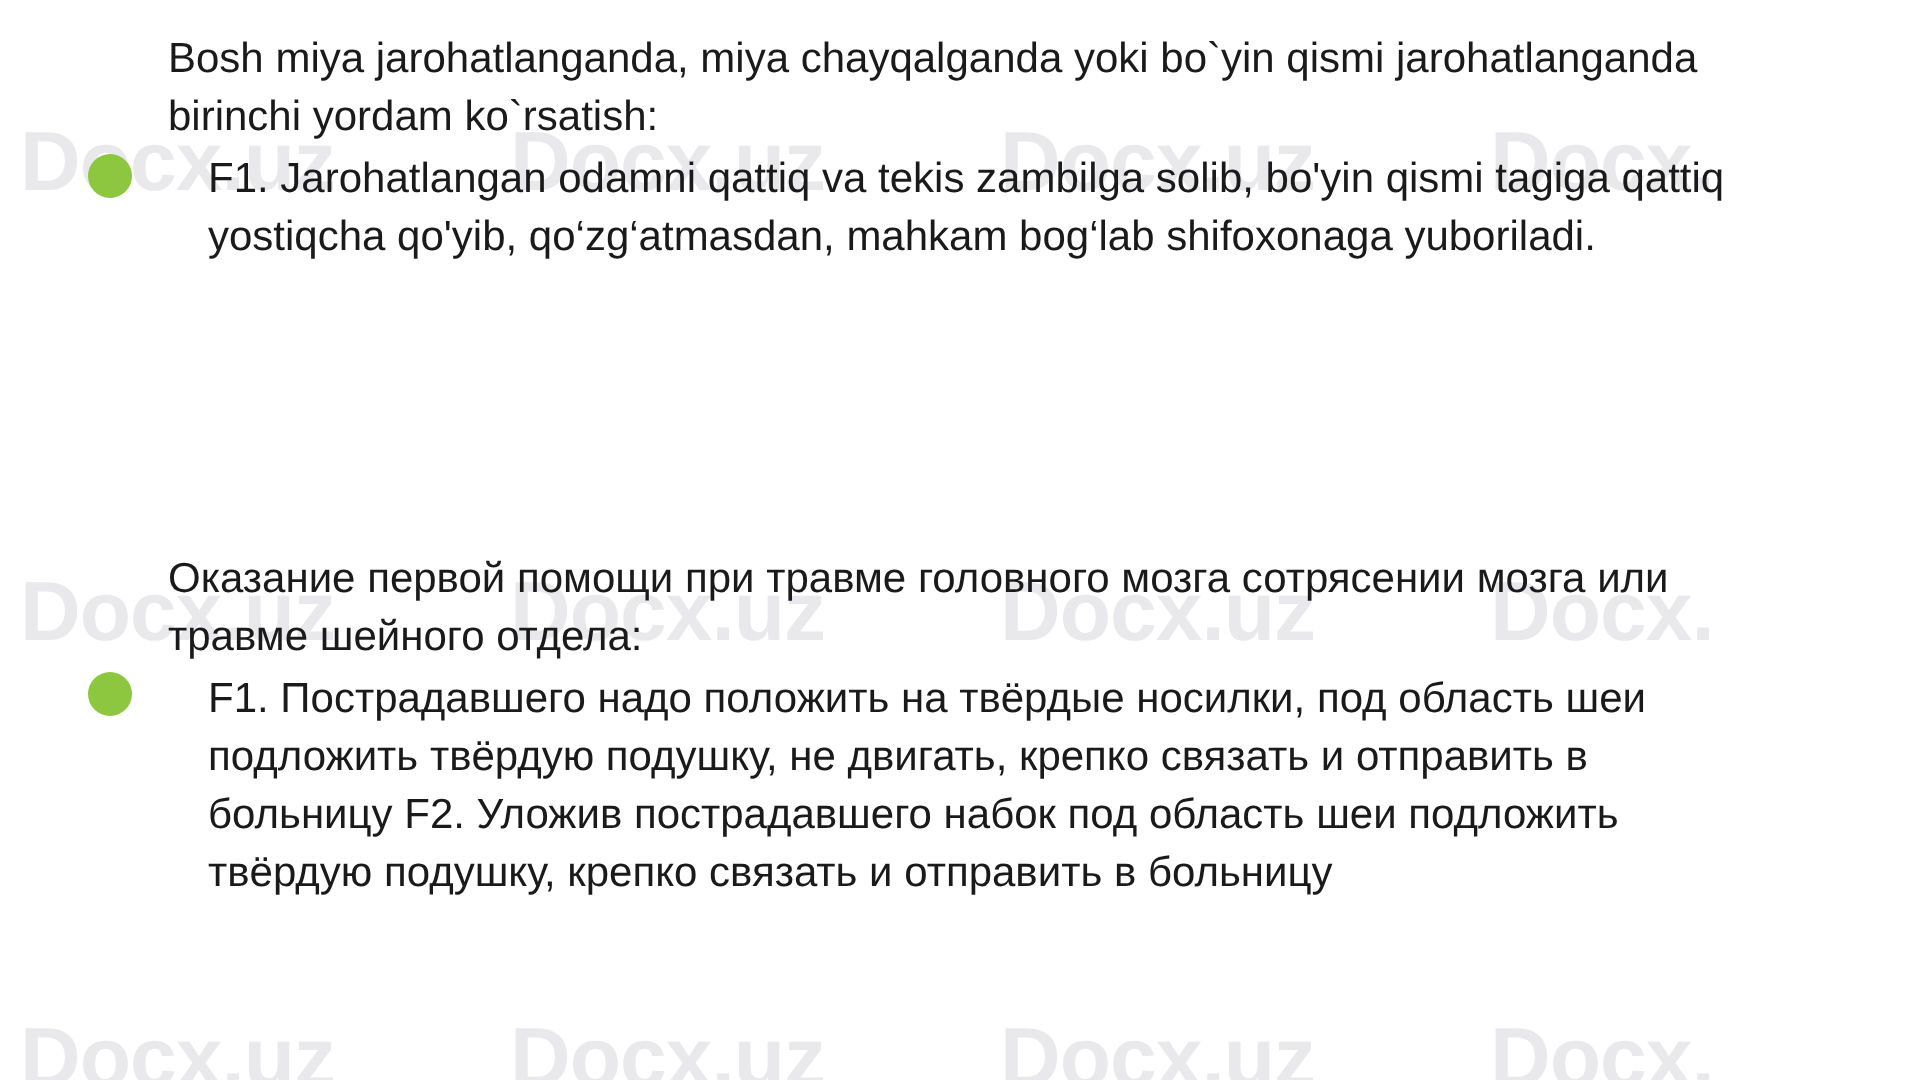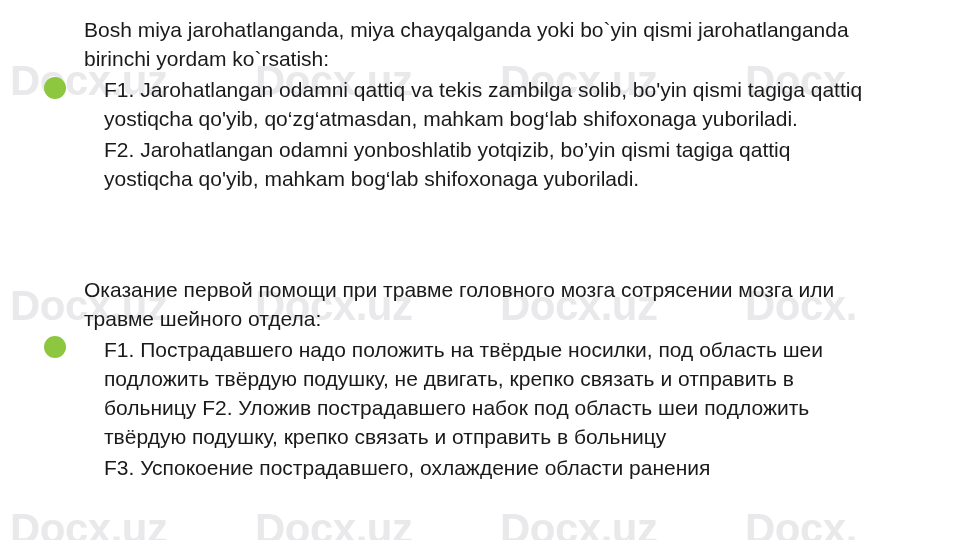--- a/index.html
+++ b/index.html
@@ -89,23 +89,21 @@
     <div class="wm" style="left: 500px; top: 478px; font-size: 42px; color: rgb(233, 233, 236);">Docx.uz</div>
     <div class="wm" style="left: 745px; top: 478px; font-size: 42px; color: rgb(233, 233, 236);">Docx.</div>
   </div>
 
 <div id="content">
 
   <div class="bullet" id="bullet-uz" style="background: rgb(141, 198, 63);"></div>
   <div class="block" id="block-uz">
     <p class="para">Bosh miya jarohatlanganda, miya chayqalganda yoki bo`yin qismi jarohatlanganda birinchi yordam ko`rsatish:</p>
     <p class="para">F1. Jarohatlangan odamni qattiq va tekis zambilga solib, bo'yin qismi tagiga qattiq yostiqcha qo'yib, qo‘zg‘atmasdan, mahkam bog‘lab shifoxonaga yuboriladi.</p>
-    <p class="para">F2. Jarohatlangan odamni yonboshlatib yotqizib, bo’yin qismi tagiga qattiq yostiqcha qo'yib, mahkam bog‘lab shifoxonaga yuboriladi.</p>
   </div>
 
   <div class="bullet" id="bullet-ru" style="background: rgb(141, 198, 63);"></div>
   <div class="block" id="block-ru">
     <p class="para">Оказание первой помощи при травме головного мозга сотрясении мозга или травме шейного отдела:</p>
     <p class="para">F1. Пострадавшего надо положить на твёрдые носилки, под область шеи подложить твёрдую подушку, не двигать, крепко связать и отправить в больницу F2. Уложив пострадавшего набок под область шеи подложить твёрдую подушку, крепко связать и отправить в больницу</p>
-    <p class="para">F3. Успокоение пострадавшего, охлаждение области ранения</p>
   </div>
 
 </div>
 
 </body></html>

